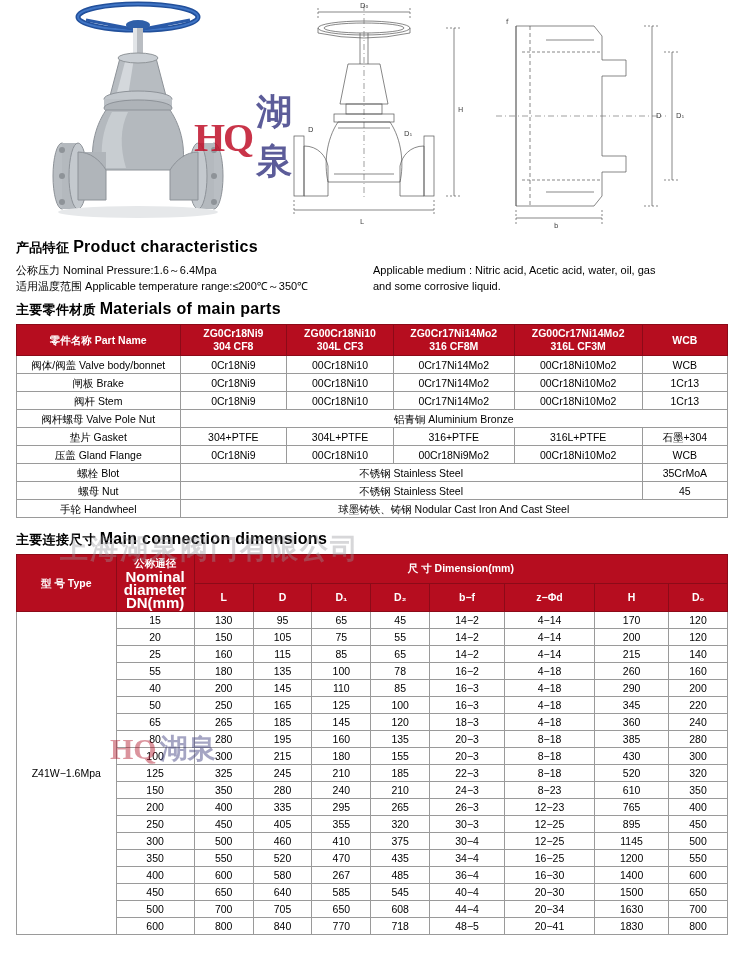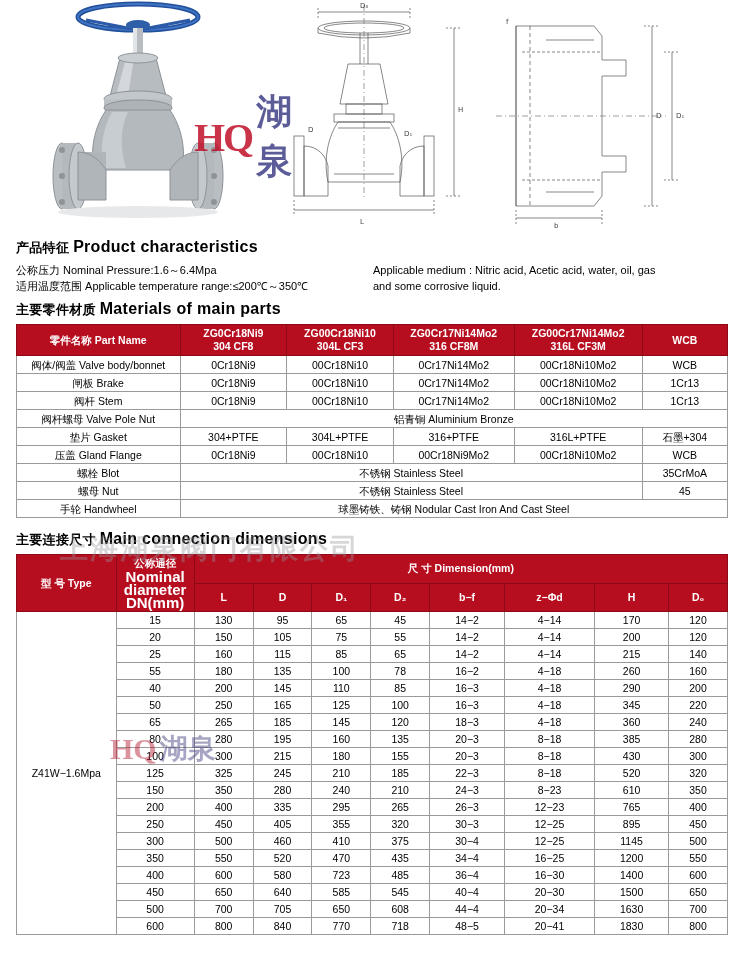--- a/index.html
+++ b/index.html
@@ -583,21 +583,21 @@
         <td>435</td>
         <td>34−4</td>
         <td>16−25</td>
         <td>1200</td>
         <td>550</td>
       </tr>
       <tr>
         <td>400</td>
         <td>600</td>
         <td>580</td>
-        <td>723</td>
+        <td>267</td>
         <td>485</td>
         <td>36−4</td>
         <td>16−30</td>
         <td>1400</td>
         <td>600</td>
       </tr>
       <tr>
         <td>450</td>
         <td>650</td>
         <td>640</td>

